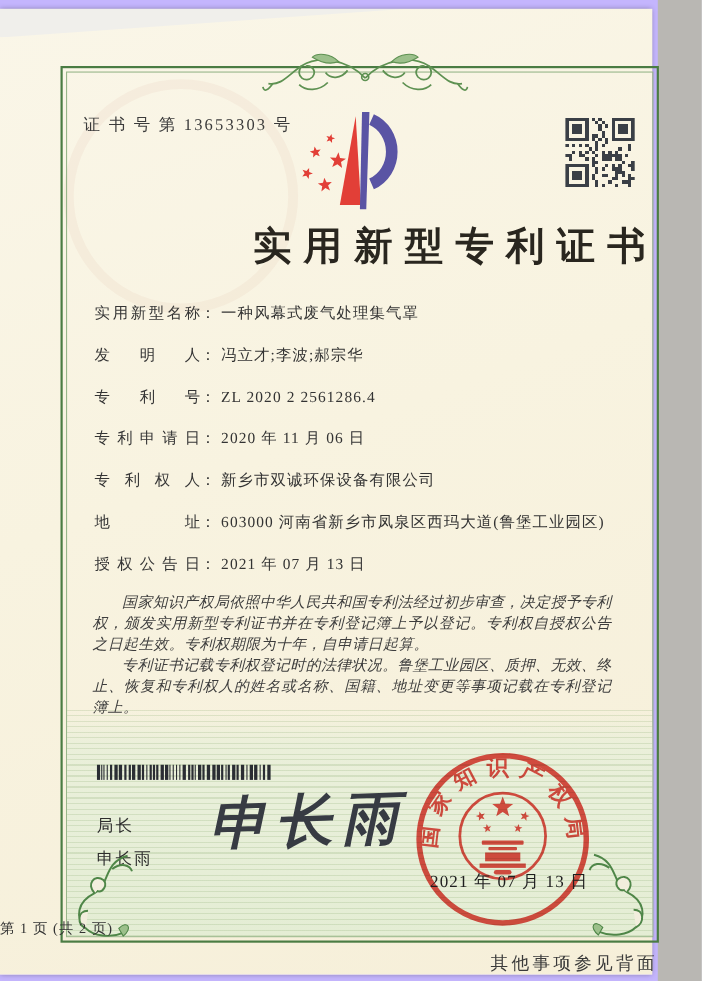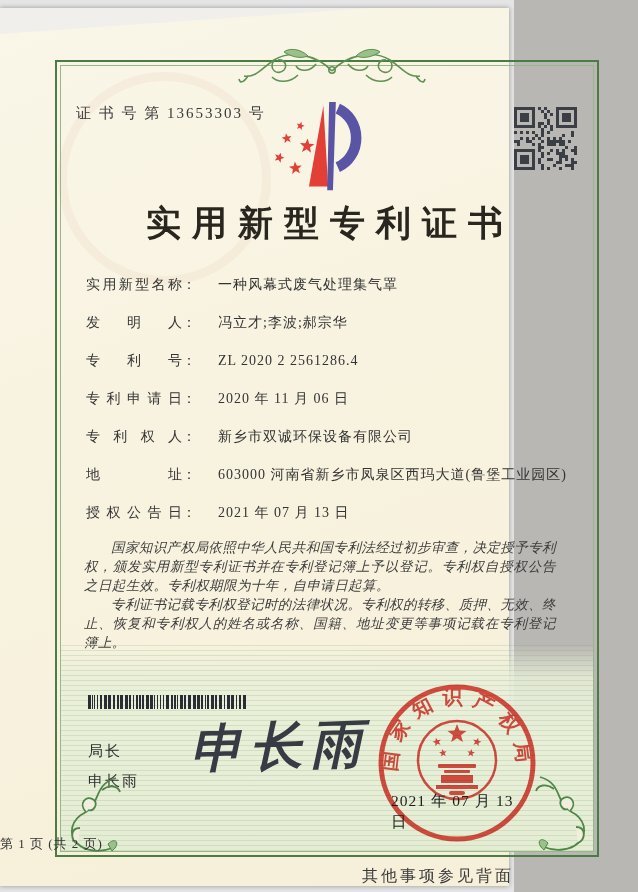--- a/index.html
+++ b/index.html
@@ -1,18 +1,18 @@
 <!DOCTYPE html>
 <html><head>
 <meta charset="utf-8">
 <style>
   html,body{margin:0;padding:0;}
   body{width:638px;height:892px;overflow:hidden;background:#b9b7b3;
        font-family:"Liberation Serif","DejaVu Serif",serif;}
-  #page{position:relative;width:514px;height:892px;background:#e5e5e5;}
+  #page{position:relative;width:598px;height:892px;background:#c4b5fd;}
   .abs{position:absolute;}
   .paper{position:absolute;left:0;top:8px;right:5px;bottom:6px;
          background:linear-gradient(160deg,#faf6e8 0%,#f8f3e0 45%,#f6efd9 100%);
          box-shadow:0 0 5px rgba(0,0,0,.35);}
   .scan-corner{position:absolute;top:8px;left:0;width:370px;height:26px;
          background:#f0efeb;clip-path:polygon(0 0,100% 0,0 100%);}
   .ghost-seal{position:absolute;left:58px;top:72px;width:195px;height:195px;border-radius:50%;
          border:9px solid rgba(210,150,130,0.09);}
   
   .frame{position:absolute;left:55px;top:60px;width:540px;height:793px;
@@ -24,21 +24,21 @@
         linear-gradient(to bottom, rgba(232,239,217,0) 0%, rgba(232,239,217,0.85) 16%, #e8efd9 45%, #e4edd4 100%);}
   
   .cert-no{left:76px;top:104px;font-size:15px;letter-spacing:2px;color:#3b3b3b;}
   .title{left:0;width:100%;top:200px;text-align:right;font-size:35px;letter-spacing:11px;
          font-weight:600;color:#29261f;}
   .fields{left:86px;top:276px;width:480px;font-size:14px;color:#333;}
   .field-row{position:absolute;left:0;width:100%;white-space:nowrap;}
   .flabel{display:inline-block;width:96px;text-align:justify;text-align-last:justify;
           vertical-align:top;color:#353535;}
   .fcolon{color:#353535;}
-  .fvalue{margin-left:22px;letter-spacing:1px;color:#333;}
+  .fvalue{margin-left:5px;letter-spacing:1px;color:#333;}
   .grant-no{position:absolute;left:266px;top:0;}
   .paras{left:84px;top:538px;width:472px;font-style:italic;}
   .paras p{margin:0;font-size:13.5px;line-height:19px;text-indent:2em;text-align:justify;
            letter-spacing:0.4px;color:#3d3d3d;}
   .barcode{left:88px;top:695px;width:160px;height:14px;}
   .signer{left:88px;top:736px;font-size:15px;line-height:30px;color:#2d2d2d;letter-spacing:2px;}
   .signature{left:190px;top:712px;font-size:52px;font-style:italic;font-weight:700;
              color:#373b43;letter-spacing:8px;transform:rotate(-2deg);z-index:6;}
   .seal{left:372px;top:678px;width:170px;height:170px;opacity:0.93;mix-blend-mode:multiply;z-index:5;}
   .seal-date{left:391px;top:791px;font-size:15.5px;letter-spacing:1px;color:#1e1e1e;z-index:8;}
@@ -327,21 +327,21 @@
     <div class="field-row" style="top:190px">
       <span class="flabel">地址</span><span class="fcolon">：</span><span class="fvalue">603000 河南省新乡市凤泉区西玛大道(鲁堡工业园区)</span>
     </div>
     <div class="field-row" style="top:228px">
       <span class="flabel">授权公告日</span><span class="fcolon">：</span><span class="fvalue">2021 年 07 月 13 日</span>
     </div>
   </div>
 
   <div class="abs paras">
     <p>国家知识产权局依照中华人民共和国专利法经过初步审查，决定授予专利权，颁发实用新型专利证书并在专利登记簿上予以登记。专利权自授权公告之日起生效。专利权期限为十年，自申请日起算。</p>
-    <p>专利证书记载专利权登记时的法律状况。专利权的转移、质押、无效、终止、恢复和专利权人的姓名或名称、国籍、地址变更等事项记载在专利登记簿上。</p>
+    <p>专利证书记载专利权登记时的法律状况。鲁堡工业园区、质押、无效、终止、恢复和专利权人的姓名或名称、国籍、地址变更等事项记载在专利登记簿上。</p>
   </div>
 
   <svg id="barcode-svg" class="abs barcode" viewBox="0 0 160 14" preserveAspectRatio="none" fill="#2a2d33">
       <rect x="0" y="0" width="3" height="14"></rect>
       <rect x="4" y="0" width="1" height="14"></rect>
       <rect x="6" y="0" width="1" height="14"></rect>
       <rect x="9" y="0" width="1" height="14"></rect>
       <rect x="12" y="0" width="2" height="14"></rect>
       <rect x="16" y="0" width="3" height="14"></rect>
       <rect x="20" y="0" width="3" height="14"></rect>

